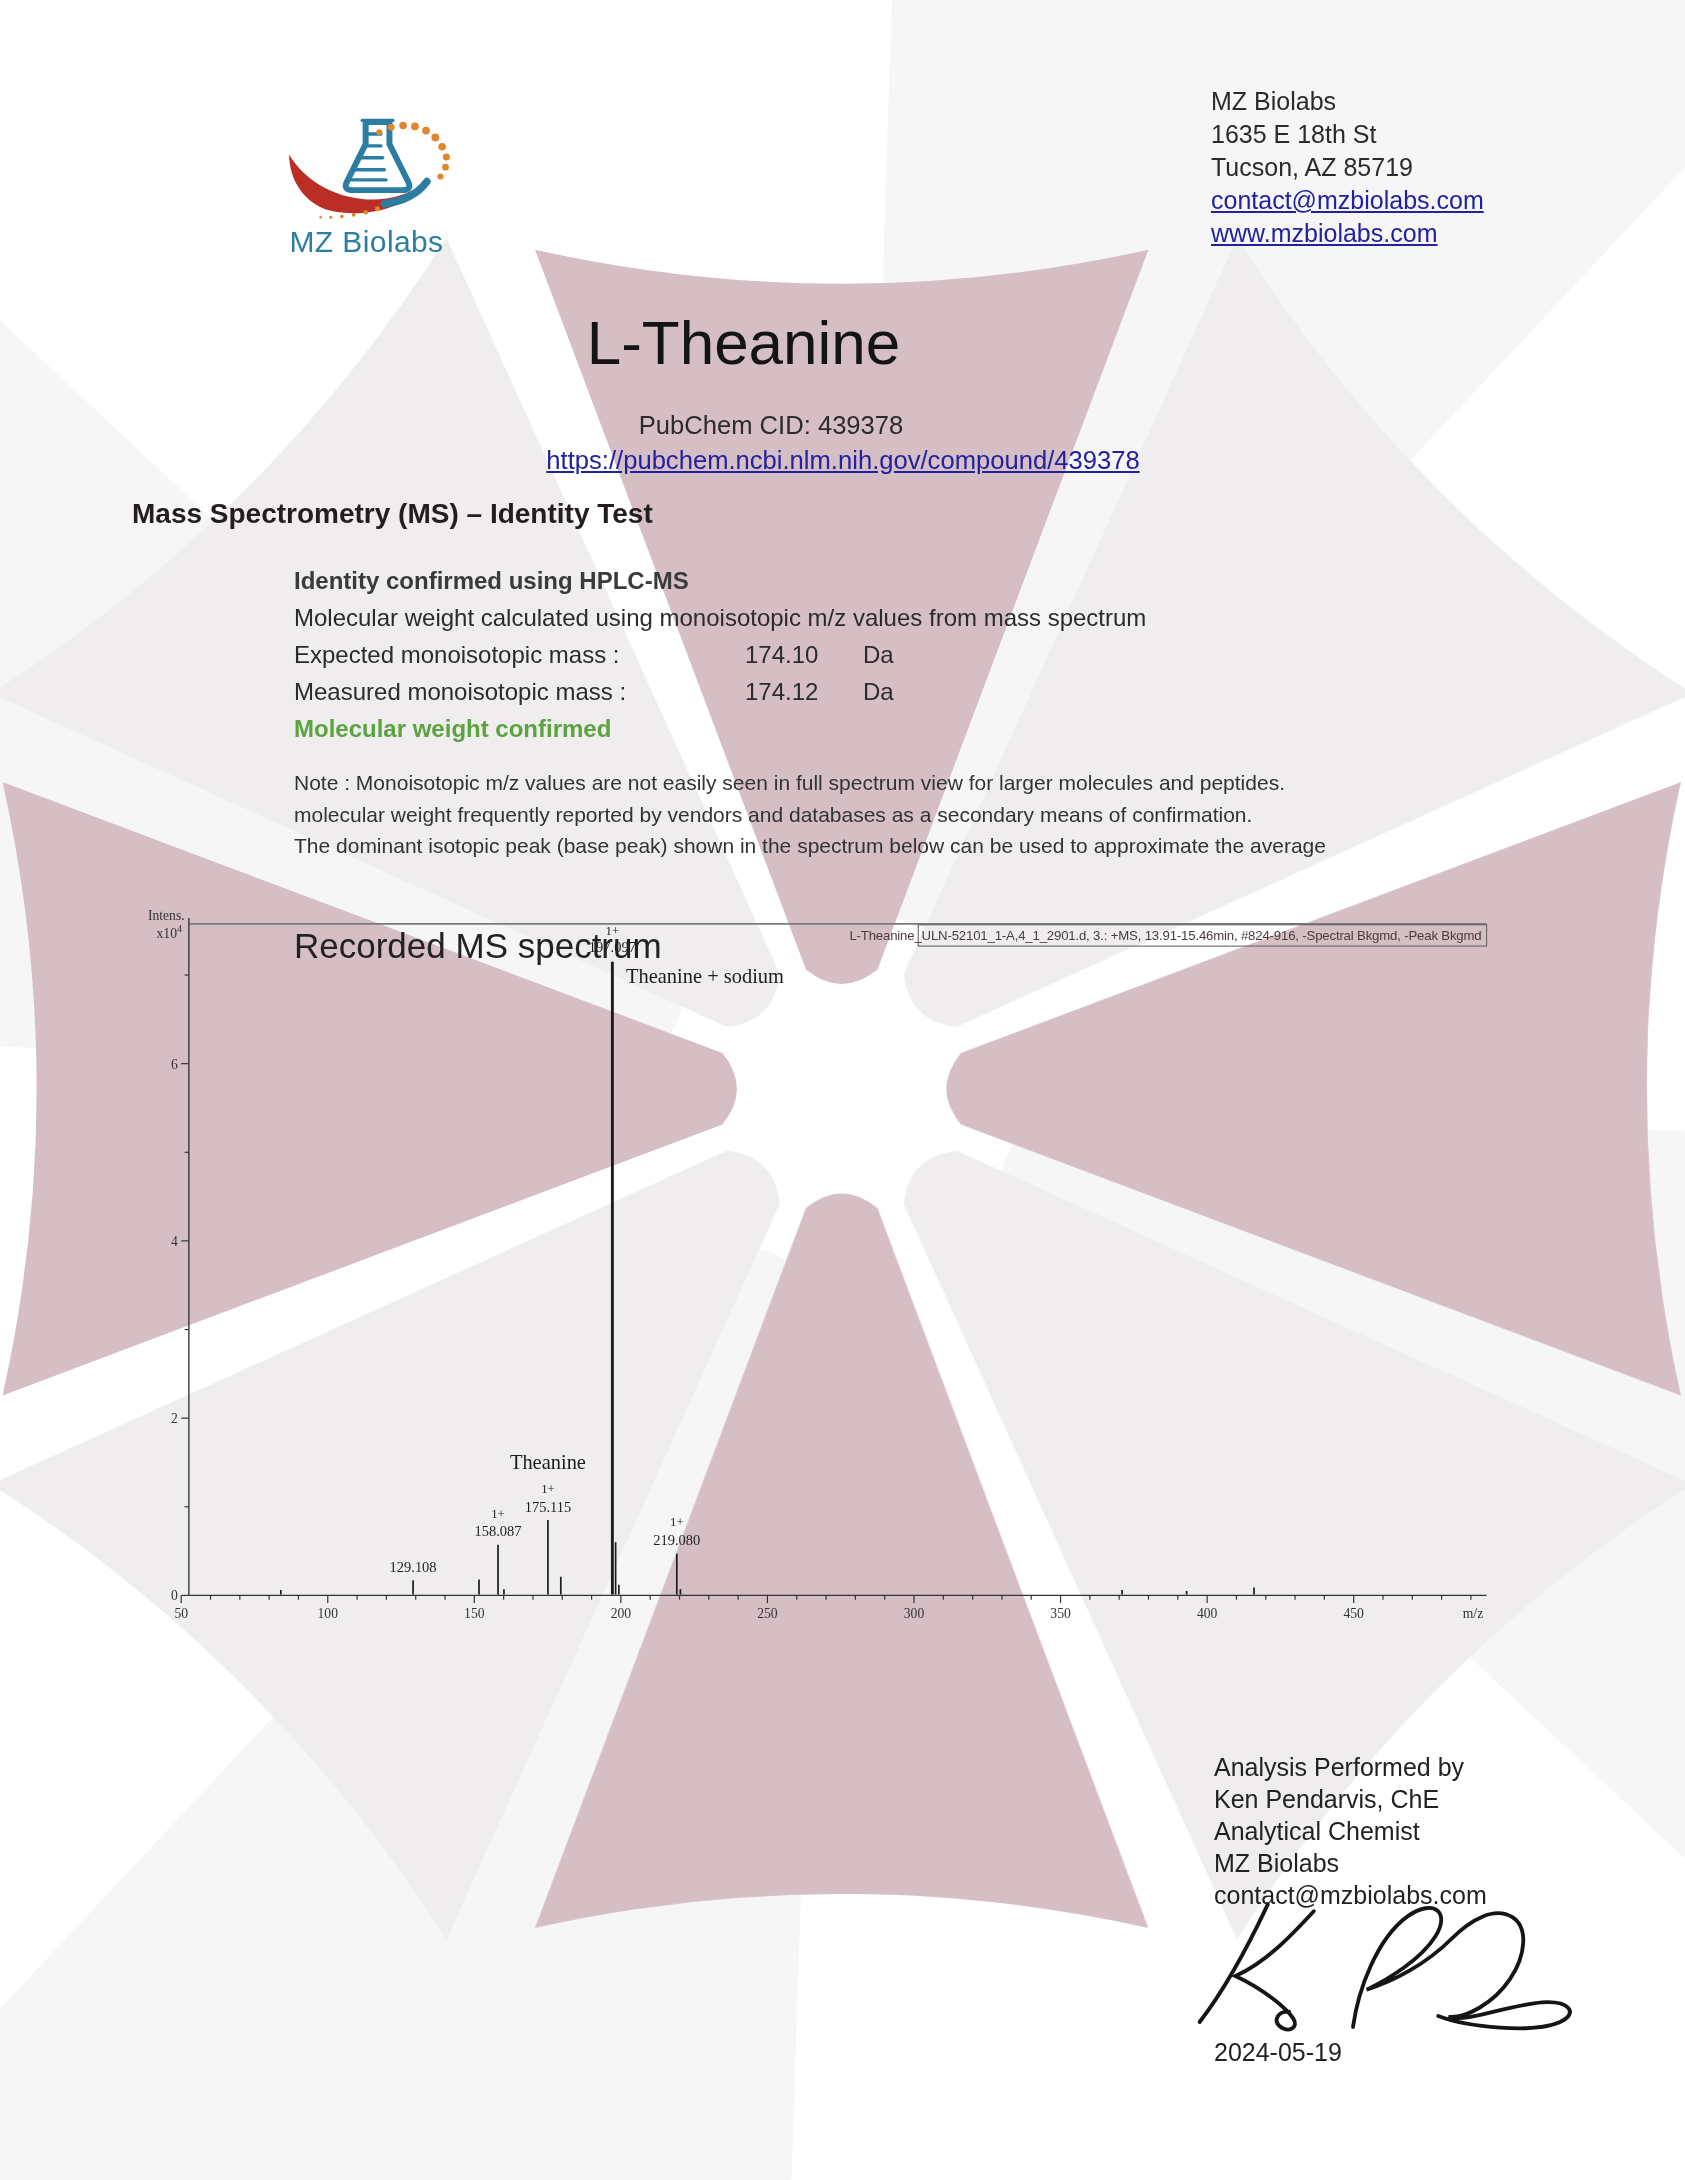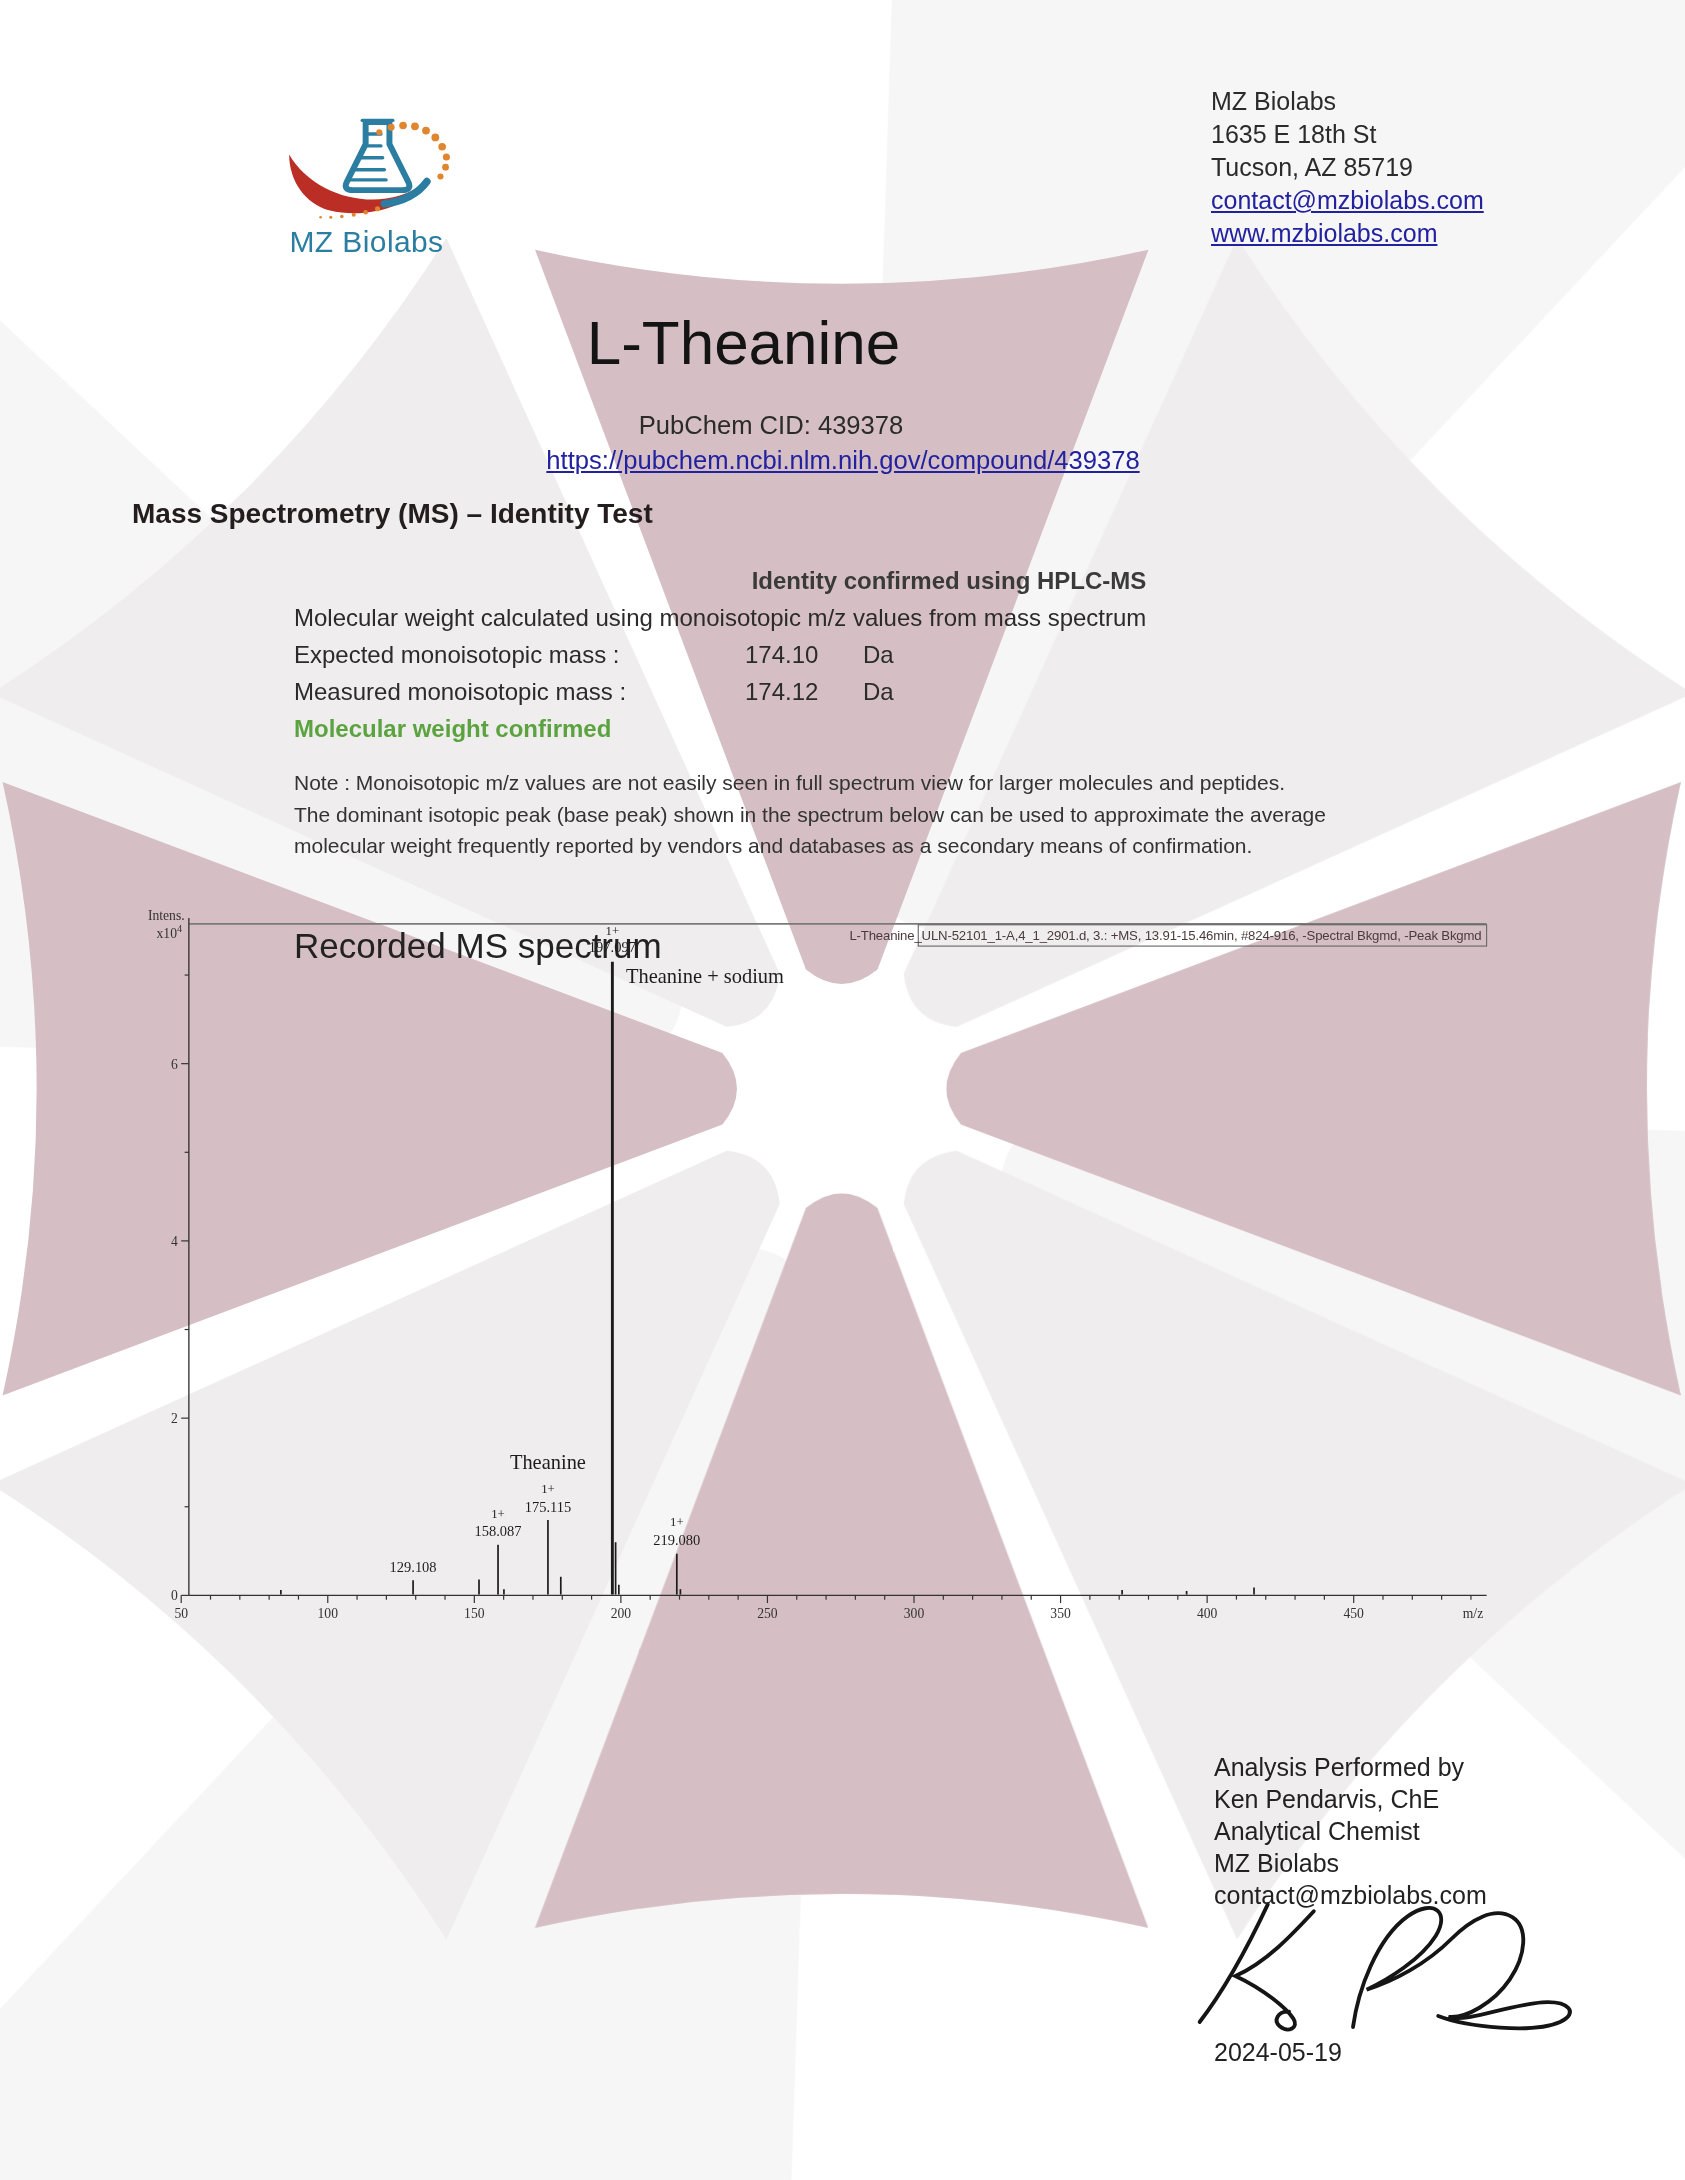--- a/index.html
+++ b/index.html
@@ -14,21 +14,21 @@
   .logo-block{left:277px;top:83px;width:179px;text-align:center;}
   .logo-word{margin-top:3.4px;font-size:30px;color:#2b7ea1;letter-spacing:0.4px;}
   
   .title{left:0;top:307px;width:1487px;text-align:center;font-size:62px;color:#141414;}
   .cid{left:0;top:411px;width:1542px;text-align:center;font-size:25.6px;}
   .url{left:0;top:446px;width:1686px;text-align:center;font-size:25.6px;}
   .url a{color:#2222a0;text-decoration:underline;cursor:pointer;}
   
   .heading{left:132px;top:498px;font-size:28px;font-weight:bold;color:#241d1e;}
   .res{left:294px;top:562px;font-size:24px;line-height:37px;}
-  .res .b{font-weight:bold;color:#3a3a3a;text-align:right;}
+  .res .b{font-weight:bold;color:#3a3a3a;}
   .res .row{position:relative;height:37px;}
   .res .row .val{position:absolute;left:451px;}
   .res .row .unit{position:absolute;left:569px;}
   .res .green{font-weight:bold;color:#5ba33f;}
   .note{left:294px;top:767px;font-size:21px;line-height:31.5px;color:#333;}
   .caption{left:294px;top:926px;font-size:35px;color:#222;}
   
   .tick{font:16px "Liberation Serif",serif;fill:#333;}
   .pk{font:17px "Liberation Serif",serif;fill:#1d1d1d;}
   .chg{font:15px "Liberation Serif",serif;fill:#1d1d1d;}
@@ -135,22 +135,22 @@
     <div class="row">
       <span>Measured monoisotopic mass :</span>
       <span class="val">174.12</span>
       <span class="unit">Da</span>
     </div>
     <div class="green">Molecular weight confirmed</div>
   </div>
 
   <div class="layer note">
     <div>Note : Monoisotopic m/z values are not easily seen in full spectrum view for larger molecules and peptides.</div>
+    <div>molecular weight frequently reported by vendors and databases as a secondary means of confirmation.</div>
     <div>The dominant isotopic peak (base peak) shown in the spectrum below can be used to approximate the average</div>
-    <div>molecular weight frequently reported by vendors and databases as a secondary means of confirmation.</div>
   </div>
 
   <div class="layer caption">Recorded MS spectrum</div>
 
   <svg id="spectrum-svg" class="layer" style="left:119px;top:894px;" width="1423" height="733" viewBox="0 0 1670 860">
       <line x1="82" y1="35" x2="1605" y2="35" stroke="#7a7a7a" stroke-width="2"></line>
       <line x1="82" y1="28" x2="82" y2="823" stroke="#333" stroke-width="1.6"></line>
       <line x1="82" y1="823" x2="1605" y2="823" stroke="#333" stroke-width="1.6"></line>
       <line x1="73" y1="823" x2="82" y2="823" stroke="#333" stroke-width="1.4"></line>
       <line x1="77" y1="719" x2="82" y2="719" stroke="#333" stroke-width="1.4"></line>

